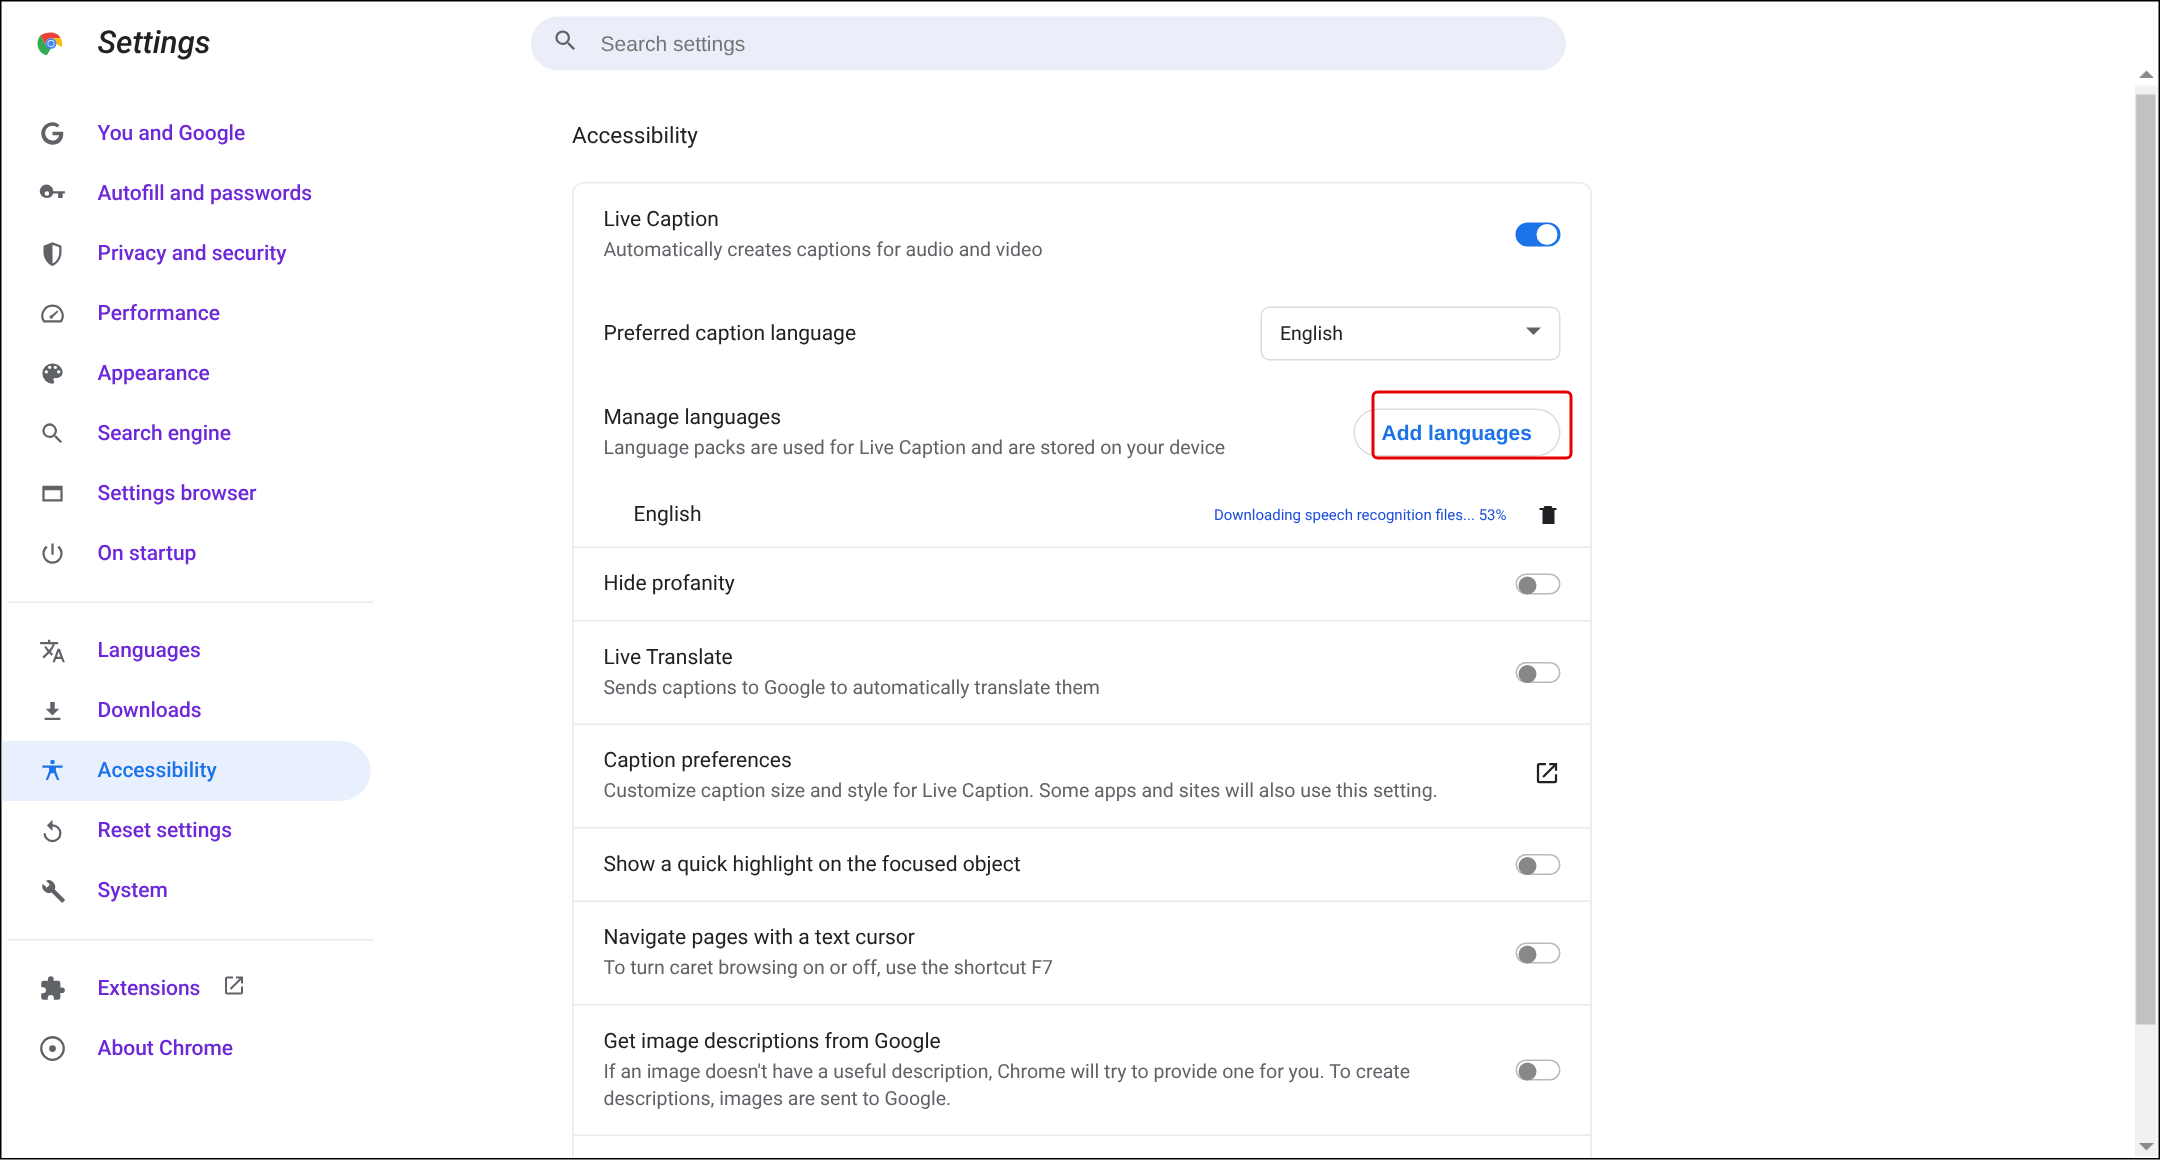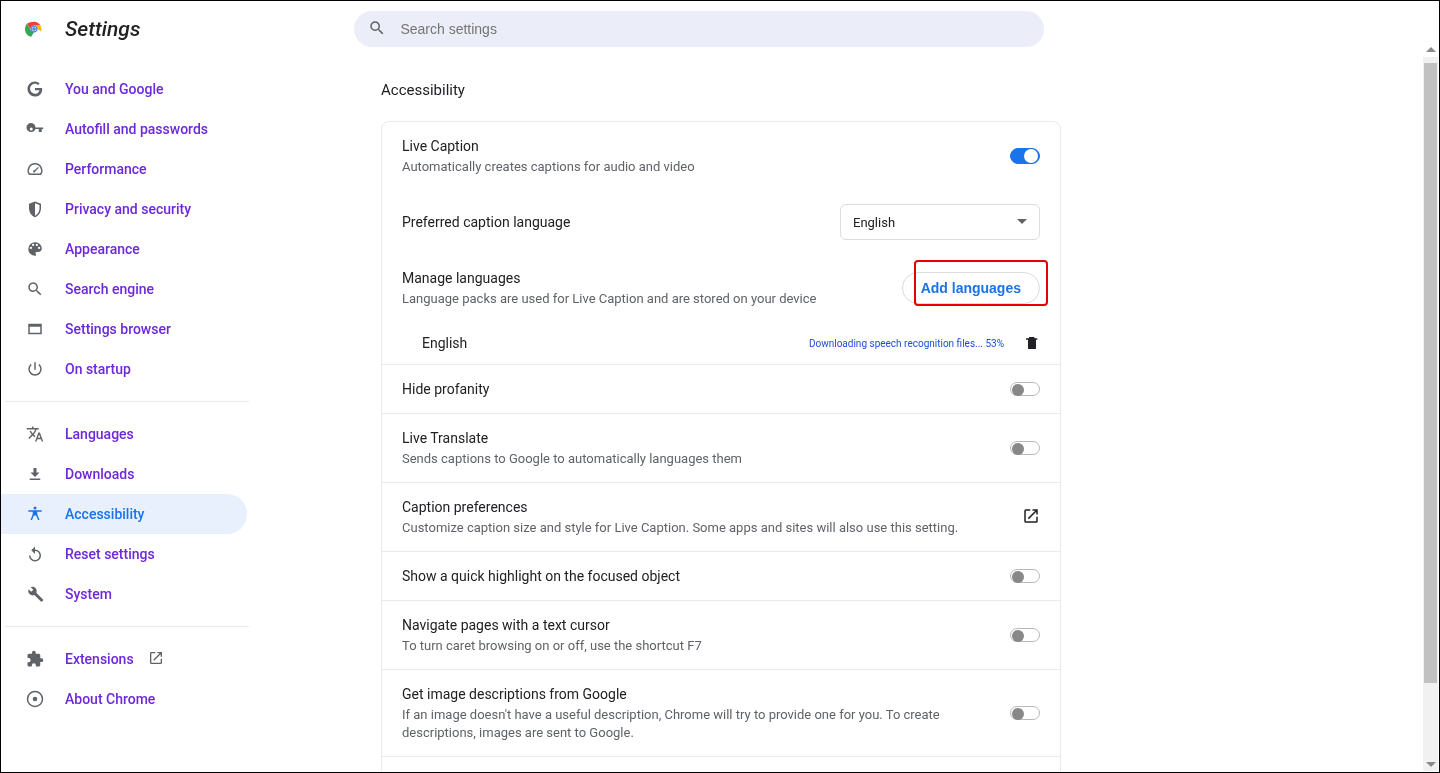--- a/index.html
+++ b/index.html
@@ -205,32 +205,32 @@
         <span class="icon">
           <svg viewBox="0 0 24 24">
             <path d="M12.65 10A6 6 0 1 0 7 16a5.99 5.99 0 0 0 5.65-4H17v4h4v-4h2v-2H12.65zM7 14a2 2 0 1 1 0-4 2 2 0 0 1 0 4z"></path>
           </svg>
         </span>
         <span>Autofill and passwords</span>
       </div>
     <div class="sidebar-item">
         <span class="icon">
           <svg viewBox="0 0 24 24">
+            <path d="M12 2 4 5v6c0 5.5 3.8 10.7 8 12 4.2-1.3 8-6.5 8-12V5l-8-3zm0 2.2 6 2.3V11c0 4.5-2.9 8.7-6 9.9V4.2z"></path>
+          </svg>
+        </span>
+        <span>Privacy and security</span>
+      </div>
+    <div class="sidebar-item">
+        <span class="icon">
+          <svg viewBox="0 0 24 24">
             <path d="M12 4a10 10 0 0 0-8 16h16a10 10 0 0 0-8-16zm0 2a8 8 0 0 1 7 12H5a8 8 0 0 1 7-12zm4.2 3.4-5 4.2a1.5 1.5 0 1 0 1.2 1.4l4.8-4.6-1-1z"></path>
           </svg>
         </span>
         <span>Performance</span>
-      </div>
-    <div class="sidebar-item">
-        <span class="icon">
-          <svg viewBox="0 0 24 24">
-            <path d="M12 2 4 5v6c0 5.5 3.8 10.7 8 12 4.2-1.3 8-6.5 8-12V5l-8-3zm0 2.2 6 2.3V11c0 4.5-2.9 8.7-6 9.9V4.2z"></path>
-          </svg>
-        </span>
-        <span>Privacy and security</span>
       </div>
     <div class="sidebar-item">
         <span class="icon">
           <svg viewBox="0 0 24 24">
             <path d="M12 3a9 9 0 0 0 0 18c.8 0 1.5-.7 1.5-1.5 0-.4-.1-.7-.4-1-.2-.3-.4-.6-.4-1 0-.8.7-1.5 1.5-1.5H16a5 5 0 0 0 5-5c0-4.4-4-8-9-8zM6.5 12a1.5 1.5 0 1 1 0-3 1.5 1.5 0 0 1 0 3zm3-4a1.5 1.5 0 1 1 0-3 1.5 1.5 0 0 1 0 3zm5 0a1.5 1.5 0 1 1 0-3 1.5 1.5 0 0 1 0 3zm3 4a1.5 1.5 0 1 1 0-3 1.5 1.5 0 0 1 0 3z"></path>
           </svg>
         </span>
         <span>Appearance</span>
       </div>
     <div class="sidebar-item">
@@ -374,21 +374,21 @@
               <div class="label">Hide profanity</div>
             </div>
           <div class="toggle off">
               <div class="knob"></div>
             </div>
         </div>
 
         <div class="row">
           <div class="text">
             <div class="label">Live Translate</div>
-            <div class="desc">Sends captions to Google to automatically languages them</div>
+            <div class="desc">Sends captions to Google to automatically translate them</div>
           </div>
           <div class="toggle off">
               <div class="knob"></div>
             </div>
         </div>
 
         <div class="row">
           <div class="text">
             <div class="label">Caption preferences</div>
             <div class="desc">Customize caption size and style for Live Caption. Some apps and sites will also use this setting.</div>

